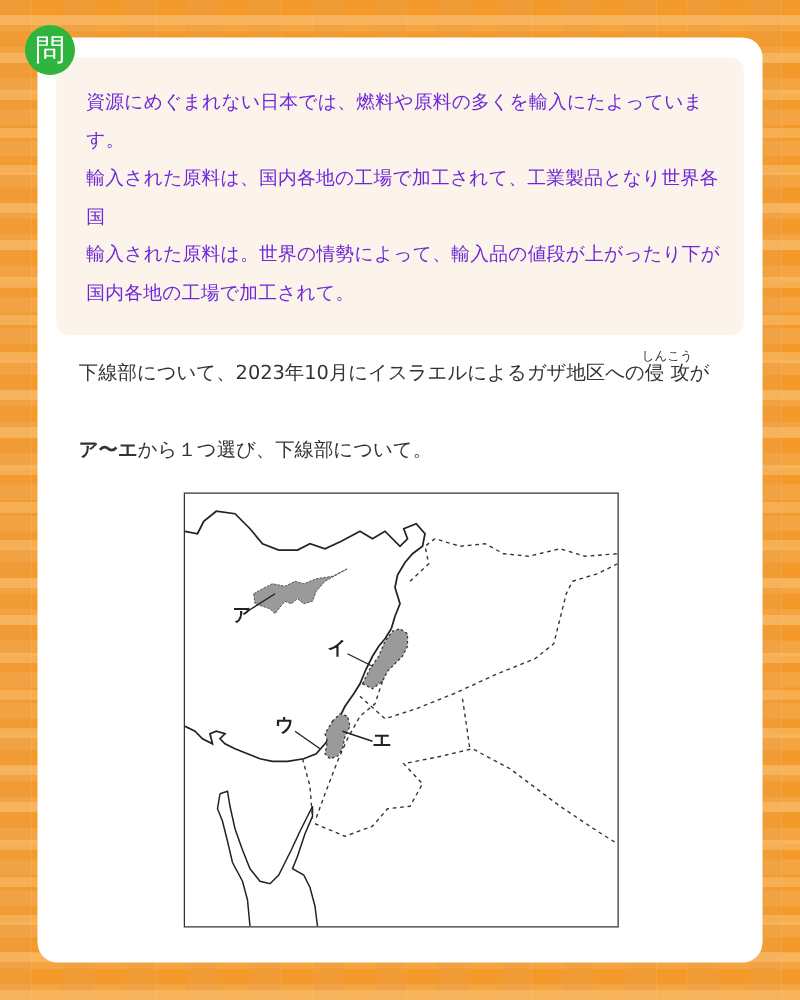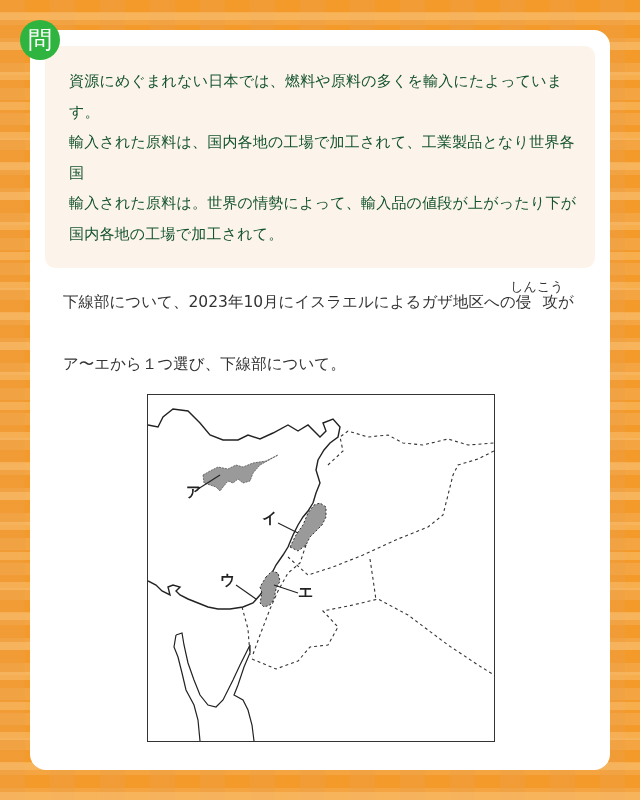--- a/index.html
+++ b/index.html
@@ -28,31 +28,31 @@
     border-radius:50%; background:#2fb53f; color:#fff;
     display:flex; align-items:center; justify-content:center;
     font-size:24px; line-height:1; z-index:3;
   }
   .info-box {
     position:absolute; left:15px; top:16px; width:550px; height:222px;
     background:#fcf4ea; border-radius:10px;
   }
   .info-text {
     position:absolute; left:24px; top:20px; width:520px;
-    font-size:15px; color:#14532d; line-height:30.5px; letter-spacing:0.2px;
+    font-size:15px; color:#6d28d9; line-height:30.5px; letter-spacing:0.2px;
   }
   .info-text p { margin:0; }
   .underline { text-underline-offset:4px; }
   .question {
     position:absolute; left:33px; top:250px; width:520px;
     font-size:15.5px; color:#333; line-height:31px;
   }
   .question p { margin:0; }
-  .bold { font-weight:normal; }
-  ruby rt { font-size:13px; color:#333; }
+  .bold { font-weight:bold; }
+  ruby rt { font-size:10px; color:#333; }
   .map-frame {
     position:absolute; left:117px; top:364px; width:346px; height:346px;
     border:1.5px solid #333; background:#fff;
   }
   .map-frame svg { position:absolute; left:0; top:0; }
   .map-label {
     position:absolute; font-size:15px; color:#222; font-weight:bold;
   }
 </style>
 </head>

